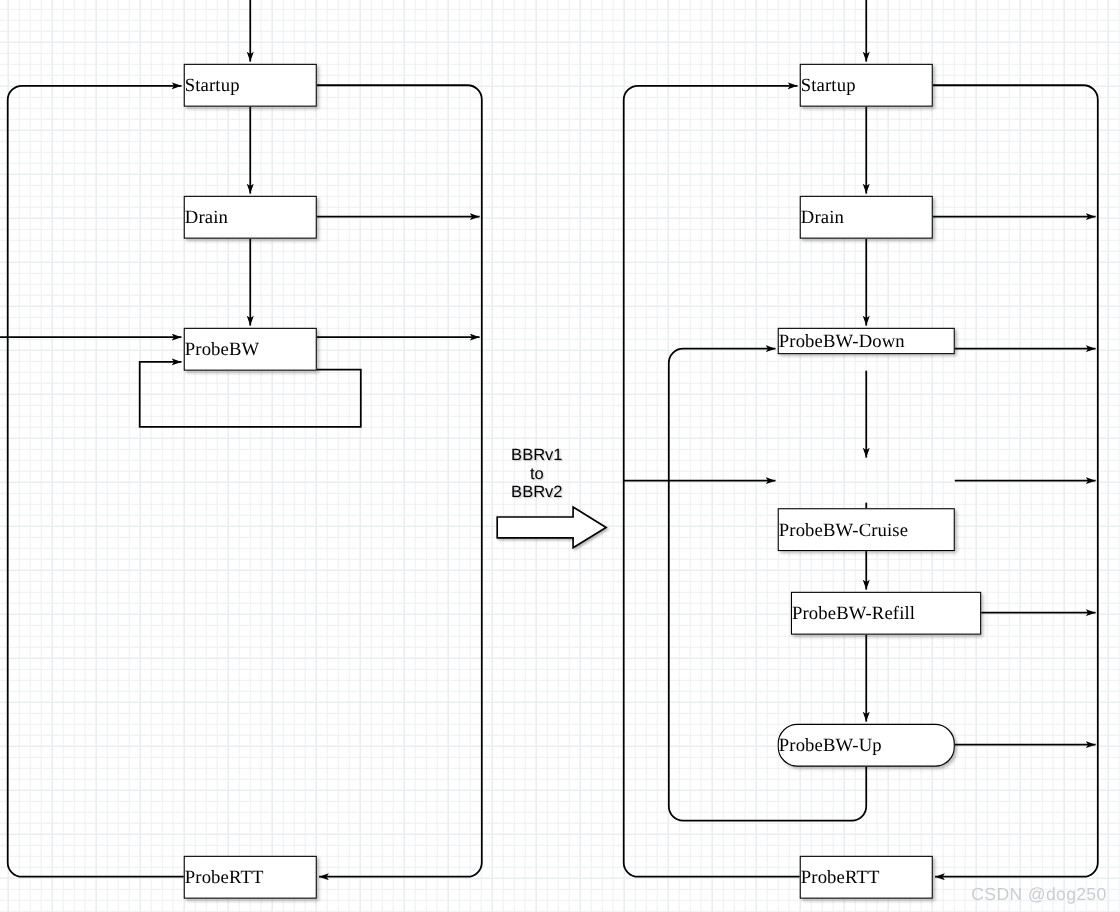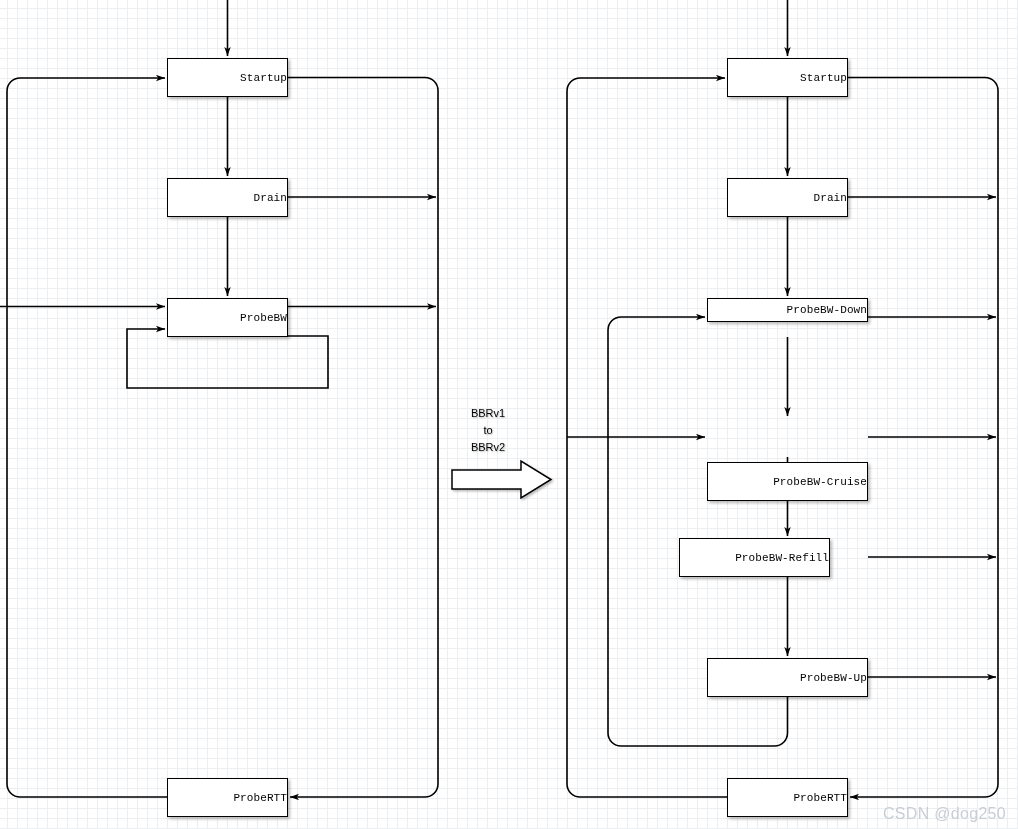--- a/index.html
+++ b/index.html
@@ -29,33 +29,33 @@
     height: 829px;
   }
   .node {
     position: absolute;
     box-sizing: border-box;
     background: #ffffff;
     border: 1.6px solid #000000;
     color: #000000;
     display: flex;
     align-items: center;
-    justify-content: flex-end;
-    font-family: Liberation Mono, monospace;
-    font-size: 11px;
+    justify-content: flex-start;
+    font-family: Liberation Serif, serif;
+    font-size: 17px;
     letter-spacing: 0.1px;
     white-space: nowrap;
     box-shadow: 2px 2px 3px rgba(0,0,0,0.28);
     z-index: 5;
   }
   .xlabel {
     position: absolute;
     text-align: center;
     font-family: "Liberation Sans", sans-serif;
-    font-size: 11px;
+    font-size: 15px;
     line-height: 17px;
     color: #000000;
     z-index: 6;
     text-shadow: 1px 1px 1.5px rgba(0,0,0,0.25);
   }
   .watermark {
     position: absolute;
     right: 12px;
     bottom: 6px;
     font-family: "Liberation Sans", sans-serif;
@@ -156,24 +156,24 @@
   </div>
   <div class="node" style="left:727px; top:178px; width:121px; height:39px;">
     <span>Drain</span>
   </div>
   <div class="node" style="left:707px; top:298px; width:161px; height:24px;">
     <span>ProbeBW-Down</span>
   </div>
   <div class="node" style="left:707px; top:418px; width:161px; height:39px;margin-top:44px;">
     <span>ProbeBW-Cruise</span>
   </div>
-  <div class="node" style="left:679px; top:538px; width:151px; height:39px;">
+  <div class="node" style="left:719px; top:538px; width:173px; height:39px;">
     <span>ProbeBW-Refill</span>
   </div>
-  <div class="node" style="left:707px; top:658px; width:161px; height:39px;">
+  <div class="node" style="left:707px; top:658px; width:161px; height:39px;border-radius:18px;">
     <span>ProbeBW-Up</span>
   </div>
   <div class="node" style="left:727px; top:778px; width:121px; height:39px;">
     <span>ProbeRTT</span>
   </div>
 
   <div class="watermark">CSDN @dog250</div>
 
 </div>
 

